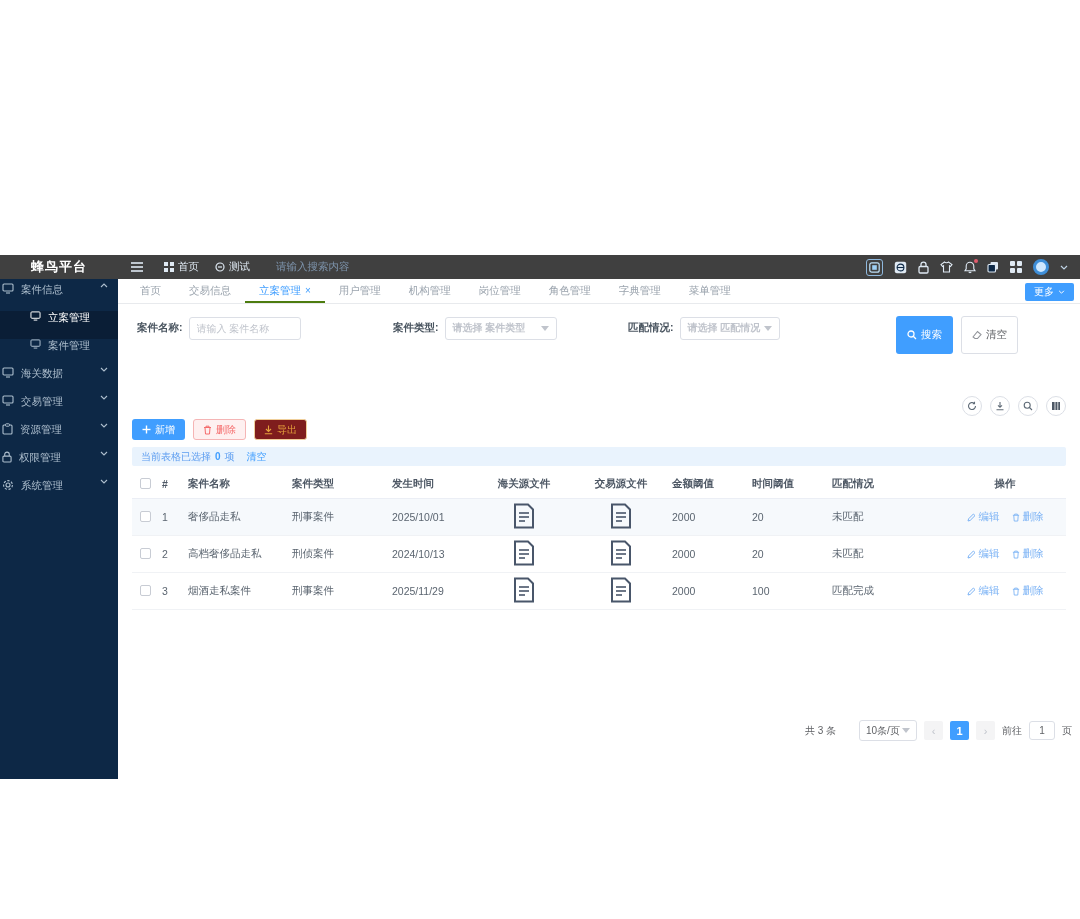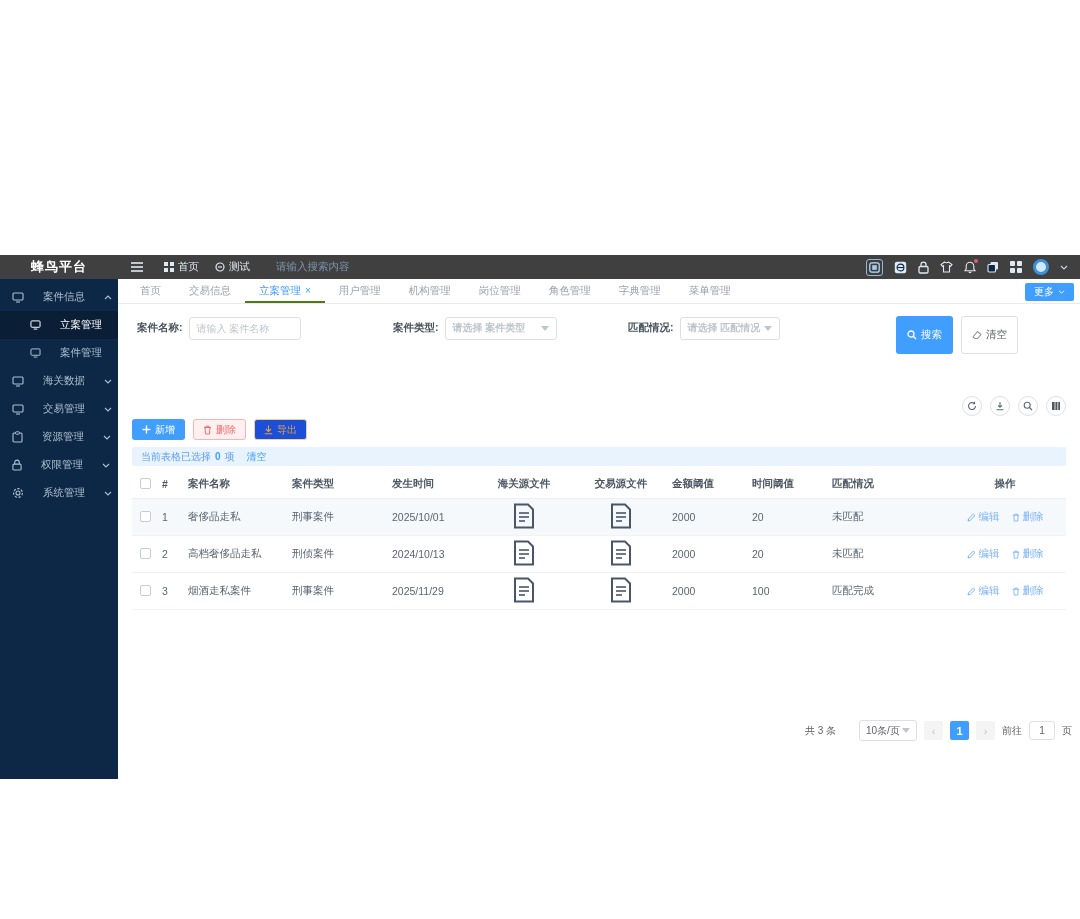--- a/index.html
+++ b/index.html
@@ -17,21 +17,21 @@
   .top-search { margin-left:26px; font-size:10.5px; color:#7d93ab; width:130px; }
   .top-icons { margin-left:auto; display:flex; align-items:center; gap:11px; margin-right:12px; }
   .tb-ico { position:relative; display:flex; align-items:center; justify-content:center; cursor:pointer; }
   .tb-ico.boxed { border:1px solid #8fb8dd; border-radius:3px; padding:2px; }
   .red-dot { position:absolute; top:-2px; right:-2px; width:4px; height:4px; background:#e05a6b; border-radius:50%; }
   .avatar { width:16px; height:16px; border-radius:50%; background:#cfe8ff; border:3px solid #3e8ed8; }
 
   
   .body-row { display:flex; height:500px; }
   .sidebar { width:118px; background:#0d2846; padding-top:4px; flex-shrink:0; }
-  .sb-item { height:28px; display:flex; align-items:center; gap:19px; padding:0 10px 0 12px; color:#aebfce; font-size:10.5px; cursor:pointer; }
+  .sb-item { height:28px; display:flex; align-items:flex-start; gap:7px; padding:0 10px 0 2px; color:#aebfce; font-size:10.5px; cursor:pointer; }
   .sb-item .sb-label { white-space:nowrap; }
   .sb-item .sb-caret { margin-left:auto; }
   .sb-sub { padding-left:30px; }
   .sb-sub.active { background:#0a1e36; color:#ffffff; }
   .sb-ico { display:flex; align-items:center; }
 
   .main { flex:1; display:flex; flex-direction:column; background:#ffffff; min-width:0; }
 
   
   .tabbar { height:25px; border-bottom:1px solid #e8eaed; display:flex; align-items:flex-end; padding-left:8px; position:relative; background:#ffffff; }
@@ -54,21 +54,21 @@
   .fg2 .f-select { width:112px; }
   .caret-down { width:0; height:0; border-left:4px solid transparent; border-right:4px solid transparent; border-top:5px solid #c0c4cc; }
   .fbtns { position:absolute; left:764px; top:0; display:flex; gap:8px; }
   .btn { height:38px; display:flex; align-items:center; gap:4px; font-size:10.5px; border-radius:3px; padding:0 10px; cursor:pointer; border:1px solid transparent; white-space:nowrap; }
   .btn-primary { background:#409eff; color:#ffffff; }
   .btn-plain { background:#ffffff; color:#606266; border-color:#dcdfe6; }
 
   .toolbar-row { margin-top:31px; display:flex; align-items:center; }
   .btn-sm { height:21px; font-size:10px; padding:0 9px;margin-top:48px; }
   .btn-danger { background:#fef0f0; color:#f56c6c; border-color:#f5b5b5; }
-  .btn-warn { background:#1d4ed8; color:#e6a23c; border-color:#f0cf9a; }
+  .btn-warn { background:#7f1d1d; color:#e6a23c; border-color:#f0cf9a; }
   .tool-gap { margin-left:8px; }
   .tool-icons { margin-left:auto; display:flex; gap:8px; }
   .circ { width:20px; height:20px; border:1px solid #dcdfe6; border-radius:50%; display:flex; align-items:center; justify-content:center; color:#5f6b77; cursor:pointer; background:#fff; }
 
   .select-bar { margin-top:7px; height:19px; background:#e9f3fd; border-radius:2px; display:flex; align-items:center; padding:0 9px; font-size:10px; color:#5c9df0; gap:4px; }
   .select-bar .cnt { font-weight:bold; color:#409eff; }
   .select-bar .clear-link { color:#409eff; margin-left:8px; cursor:pointer; }
 
   
   table { width:100%; border-collapse:collapse; table-layout:fixed; font-size:10.5px; color:#5b6570; margin-top:4px; }

